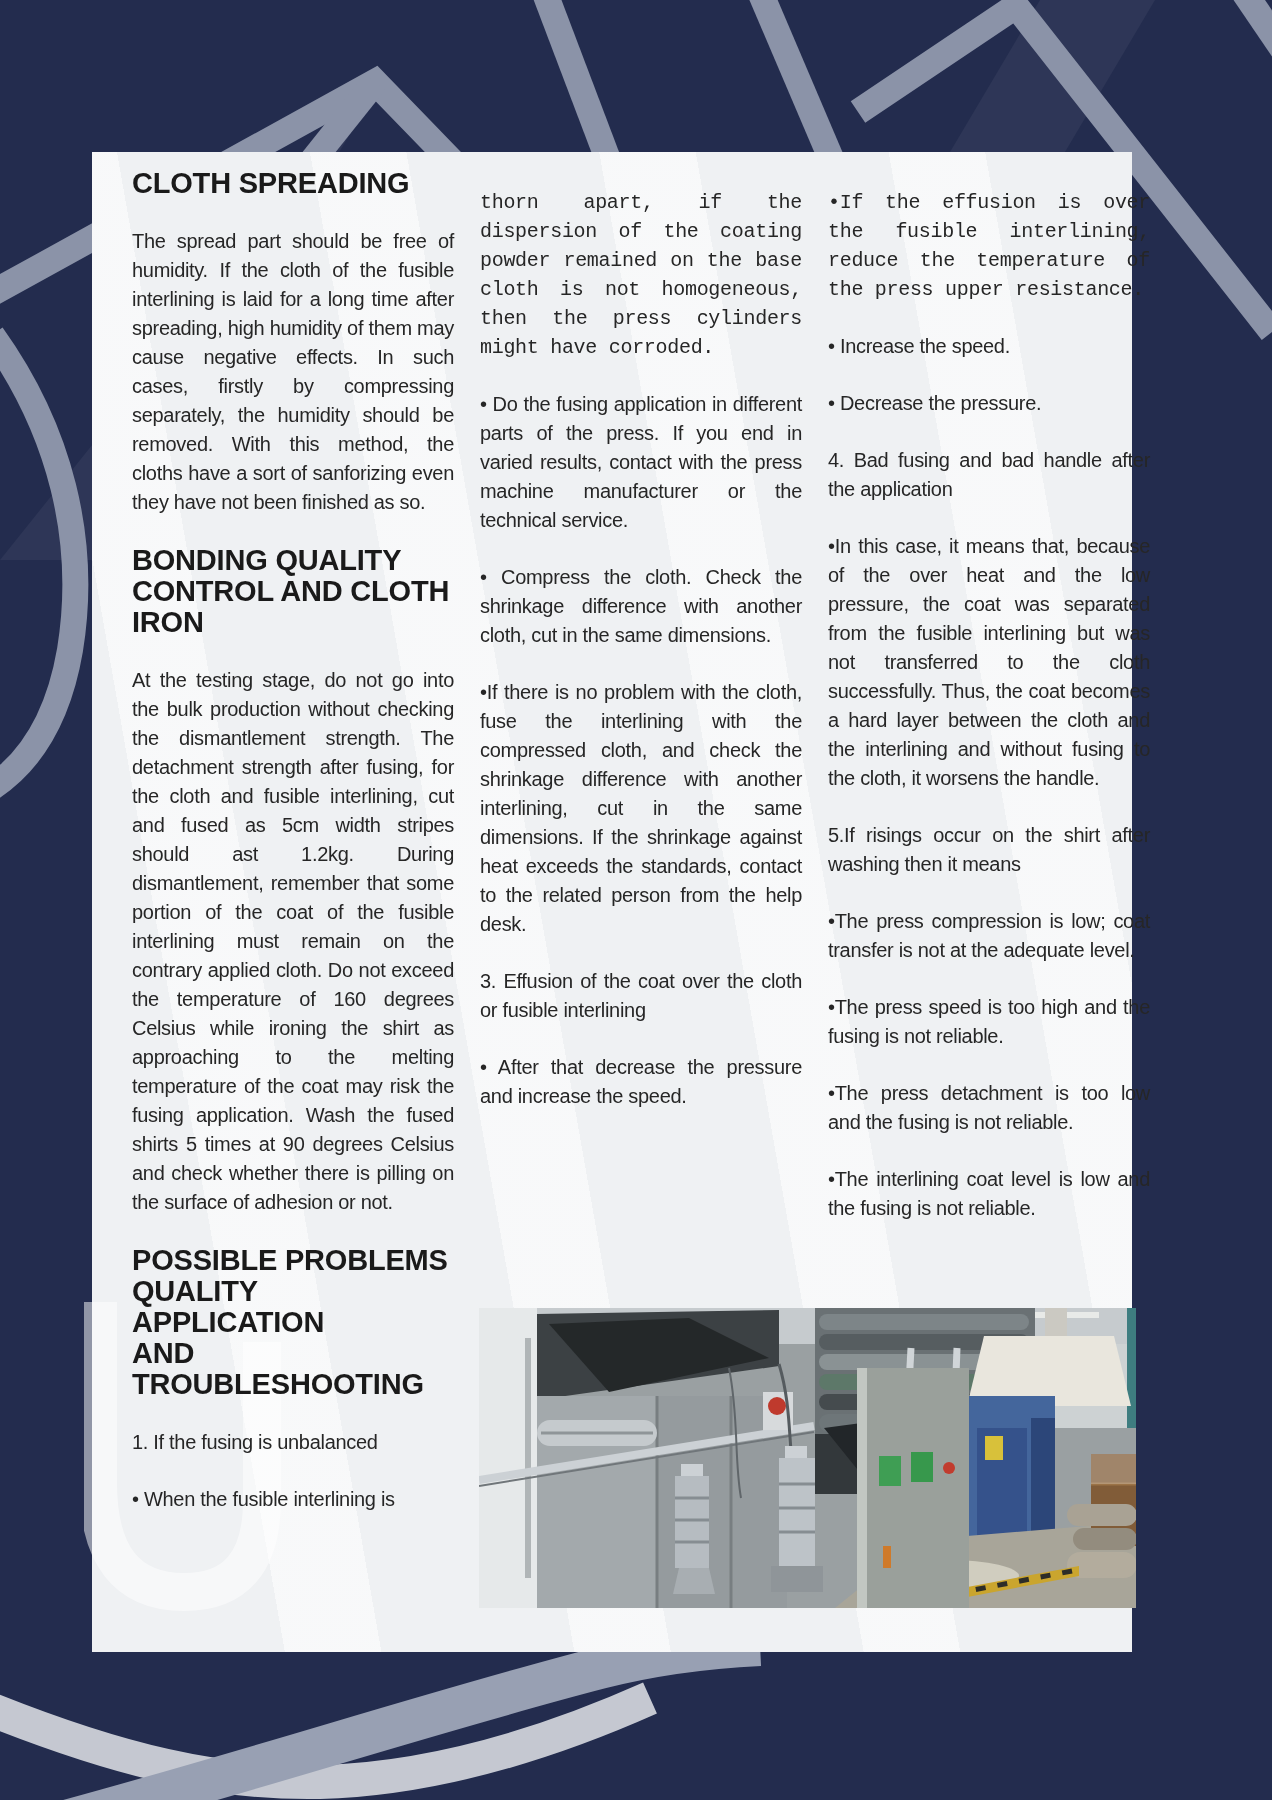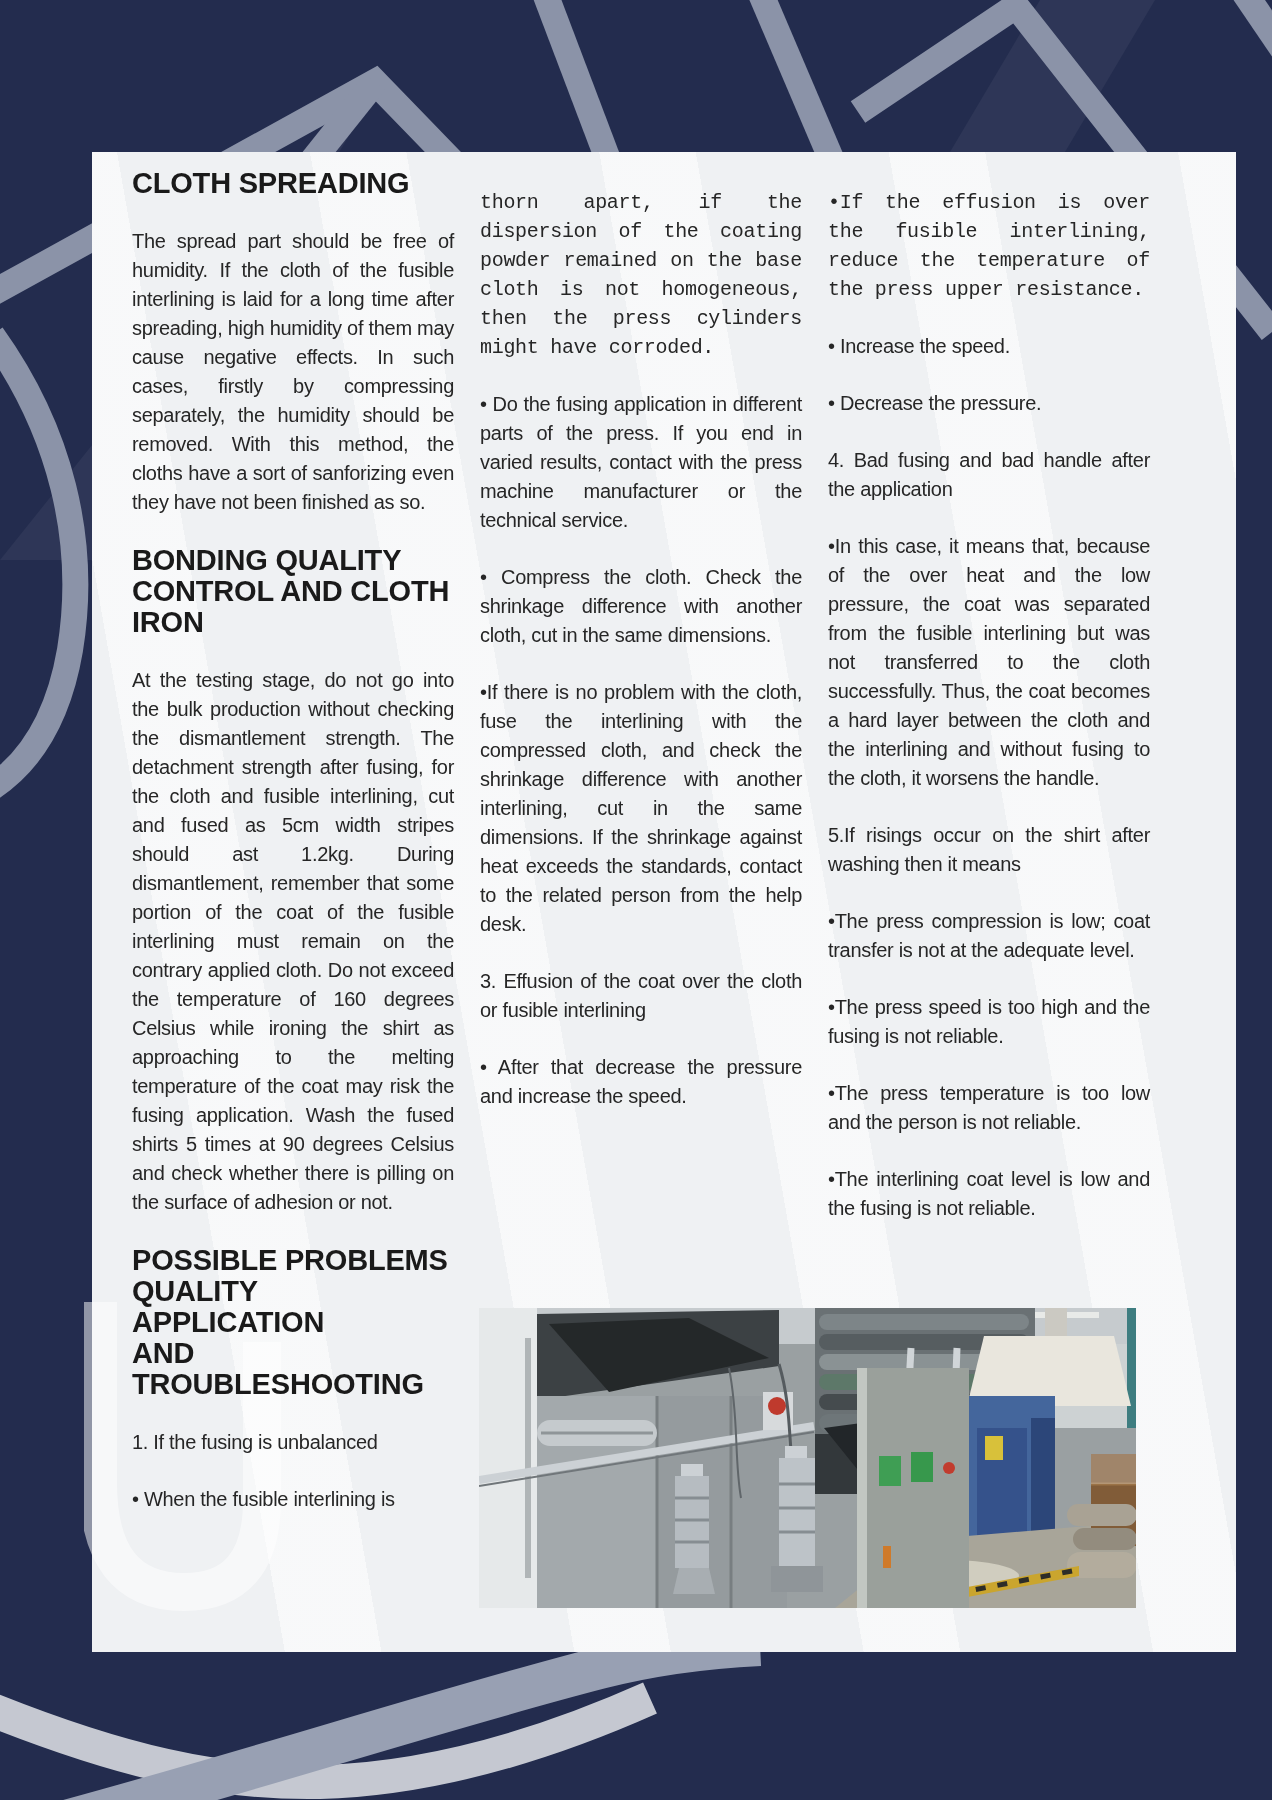--- a/index.html
+++ b/index.html
@@ -3,21 +3,21 @@
 <meta charset="utf-8">
 <style>
   html,body{margin:0;padding:0;background:#12182e;}
   .page{
     position:relative;width:1272px;height:1800px;overflow:hidden;
     background:#232c4e;
     font-family:"Liberation Sans", sans-serif;
   }
   .bg{position:absolute;left:0;top:0;}
   .panel{
-    position:absolute;left:92px;top:152px;width:1144px;height:1500px;
+    position:absolute;left:92px;top:152px;width:1040px;height:1500px;
     background:#eff1f3;
   }
   .stripes{
     position:absolute;inset:0;pointer-events:none;
     background:repeating-linear-gradient(80deg,
       rgba(255,255,255,0) 0px, rgba(255,255,255,0) 190px,
       rgba(255,255,255,0.55) 190px, rgba(255,255,255,0.55) 285px);
   }
   .ghost-u{position:absolute;left:-8px;top:1150px;pointer-events:none;}
   .cols{
@@ -104,21 +104,21 @@
 
       <div class="col">
         <p class="first">•If the effusion is over the fusible interlining, reduce the temperature of the press upper resistance.</p>
         <p>• Increase the speed.</p>
         <p>• Decrease the pressure.</p>
         <p>4. Bad fusing and bad handle after the application</p>
         <p>•In this case, it means that, because of the over heat and the low pressure, the coat was separated from the fusible interlining but was not transferred to the cloth successfully. Thus, the coat becomes a hard layer between the cloth and the interlining and without fusing to the cloth, it worsens the handle.</p>
         <p>5.If risings occur on the shirt after washing then it means</p>
         <p>•The press compression is low; coat transfer is not at the adequate level.</p>
         <p>•The press speed is too high and the fusing is not reliable.</p>
-        <p>•The press temperature is too low and the person is not reliable.</p>
+        <p>•The press detachment is too low and the fusing is not reliable.</p>
         <p>•The interlining coat level is low and the fusing is not reliable.</p>
       </div>
     </div>
 
     <div class="photo">
       <svg width="657" height="300" viewBox="0 0 657 300">
         <rect width="657" height="300" fill="#9aa0a2"></rect>
         <rect x="370" y="0" width="287" height="120" fill="#cdd2d3"></rect>
         <rect x="0" y="0" width="657" height="36" fill="#c6cbce"></rect>
         <rect x="395" y="8" width="120" height="8" fill="#eceeec"></rect>

